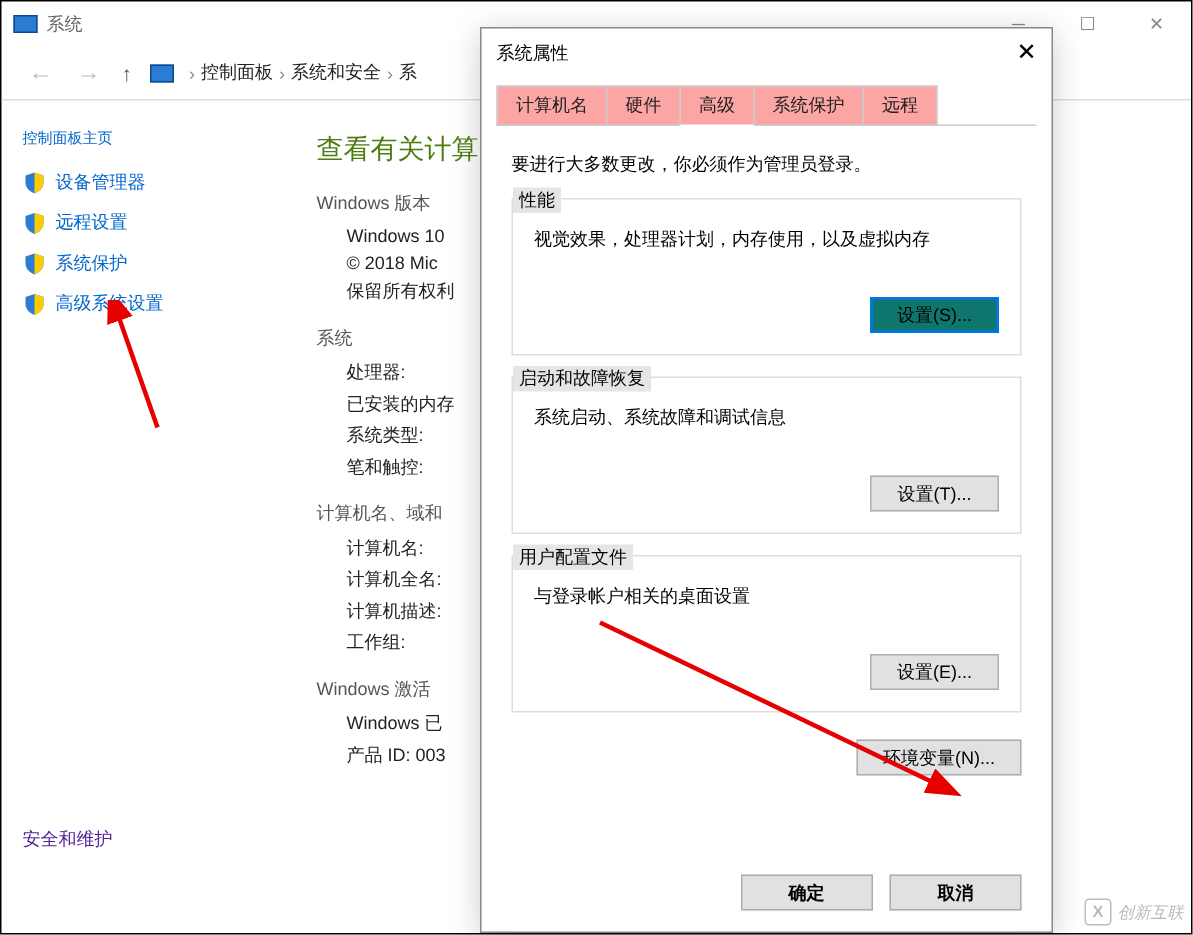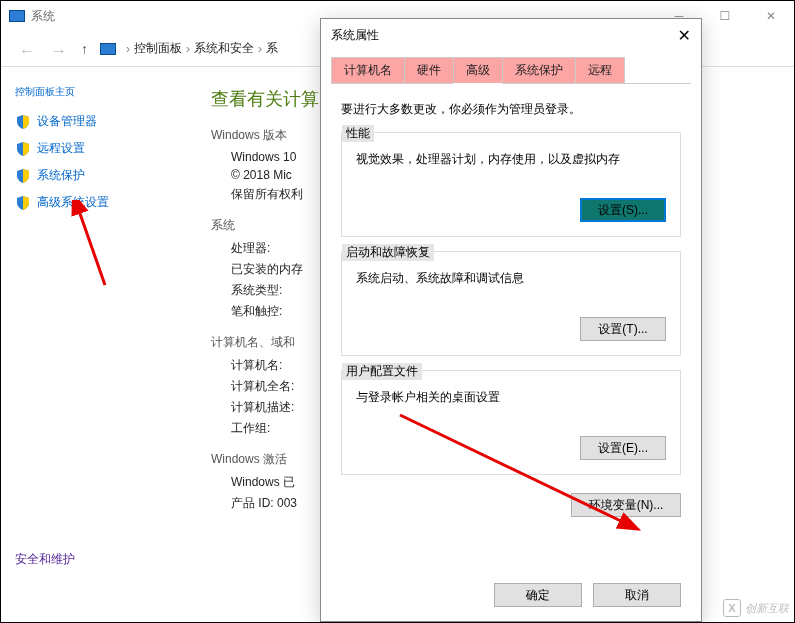--- a/index.html
+++ b/index.html
@@ -52,21 +52,21 @@
 .group .legend { position: absolute; top: -8px; left: 0; background: #e5e5e5; padding: 0 4px; color: #000; }
 .group .desc { margin: 6px 0 30px 0; color: #000; }
 .group.performance .desc { }
 .group .btn-row { text-align: right; }
 
 button.win-btn { min-width: 86px; height: 24px; background: #e1e1e1; border: 1px solid #adadad; font-size: 12px; cursor: pointer; padding: 0 10px; }
 button.win-btn.focused { border: 2px solid #0078d7; background: #0f766e; }
 
 .env-row { text-align: right; margin: 18px 0 10px 0; }
 .dlg-footer { position: absolute; bottom: 0; left: 0; right: 0; padding: 12px 20px 14px 0; text-align: right; border-top: 0; }
-.dlg-footer button.win-btn { margin-left: 8px; min-width: 88px; }
+.dlg-footer button.win-btn { margin-left: 8px; min-width: 88px; font-weight: bold; }
 
 
 .shield svg { width: 16px; height: 16px; }
 
 
 .watermark { position: absolute; right: 6px; bottom: 6px; color: #bbb; font-size: 11px; display: flex; align-items: center; gap: 4px; font-style: italic; }
 .watermark .wm-icon { width: 18px; height: 18px; border: 1px solid #bbb; border-radius: 3px; display: flex; align-items: center; justify-content: center; font-style: normal; font-weight: bold; color: #bbb; }
 </style>
 </head>
 <body>

